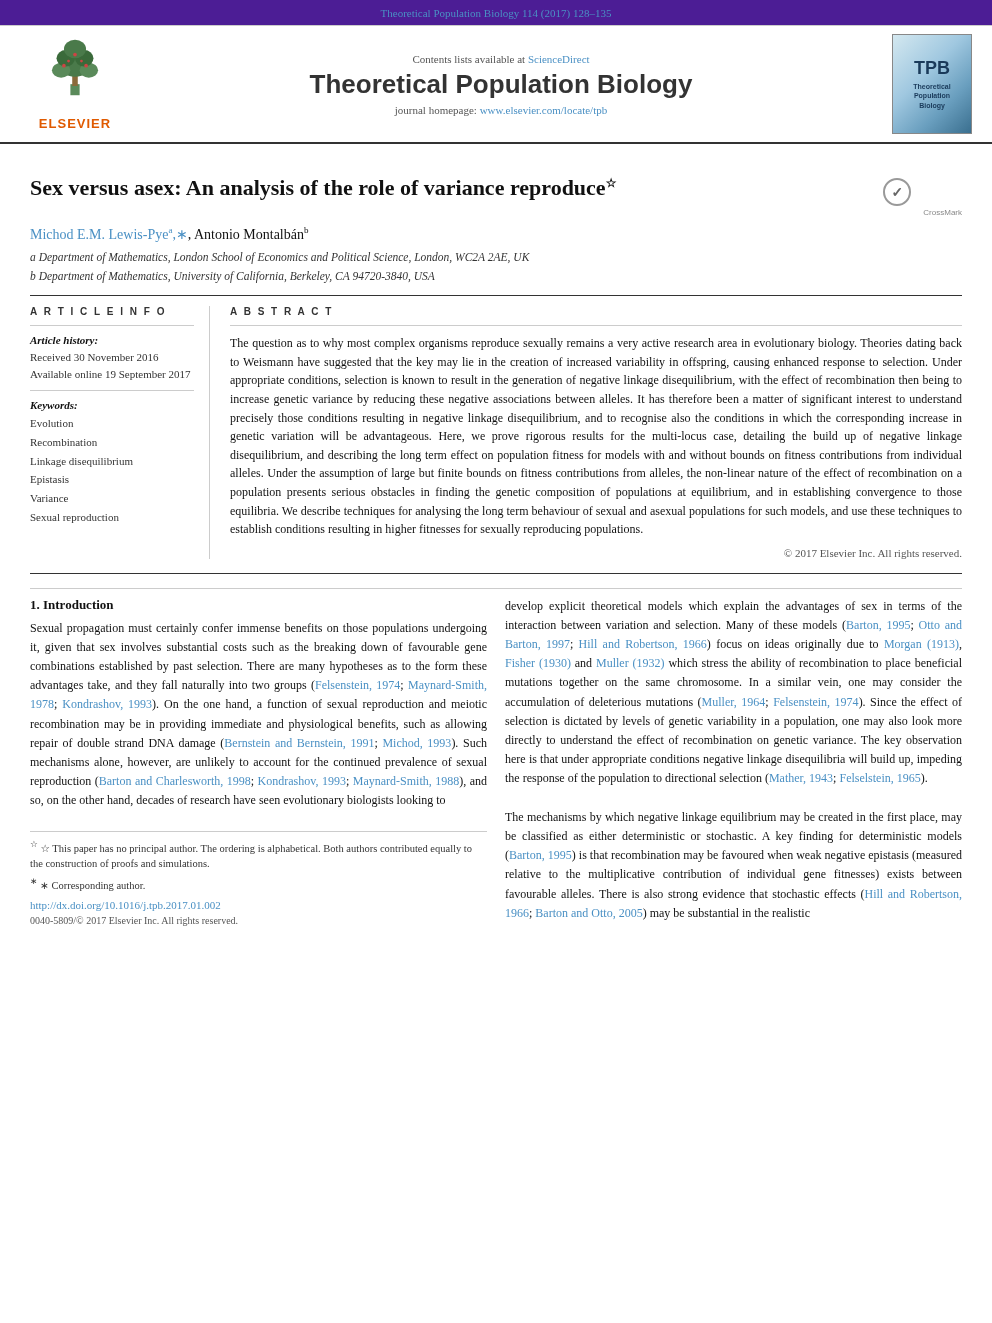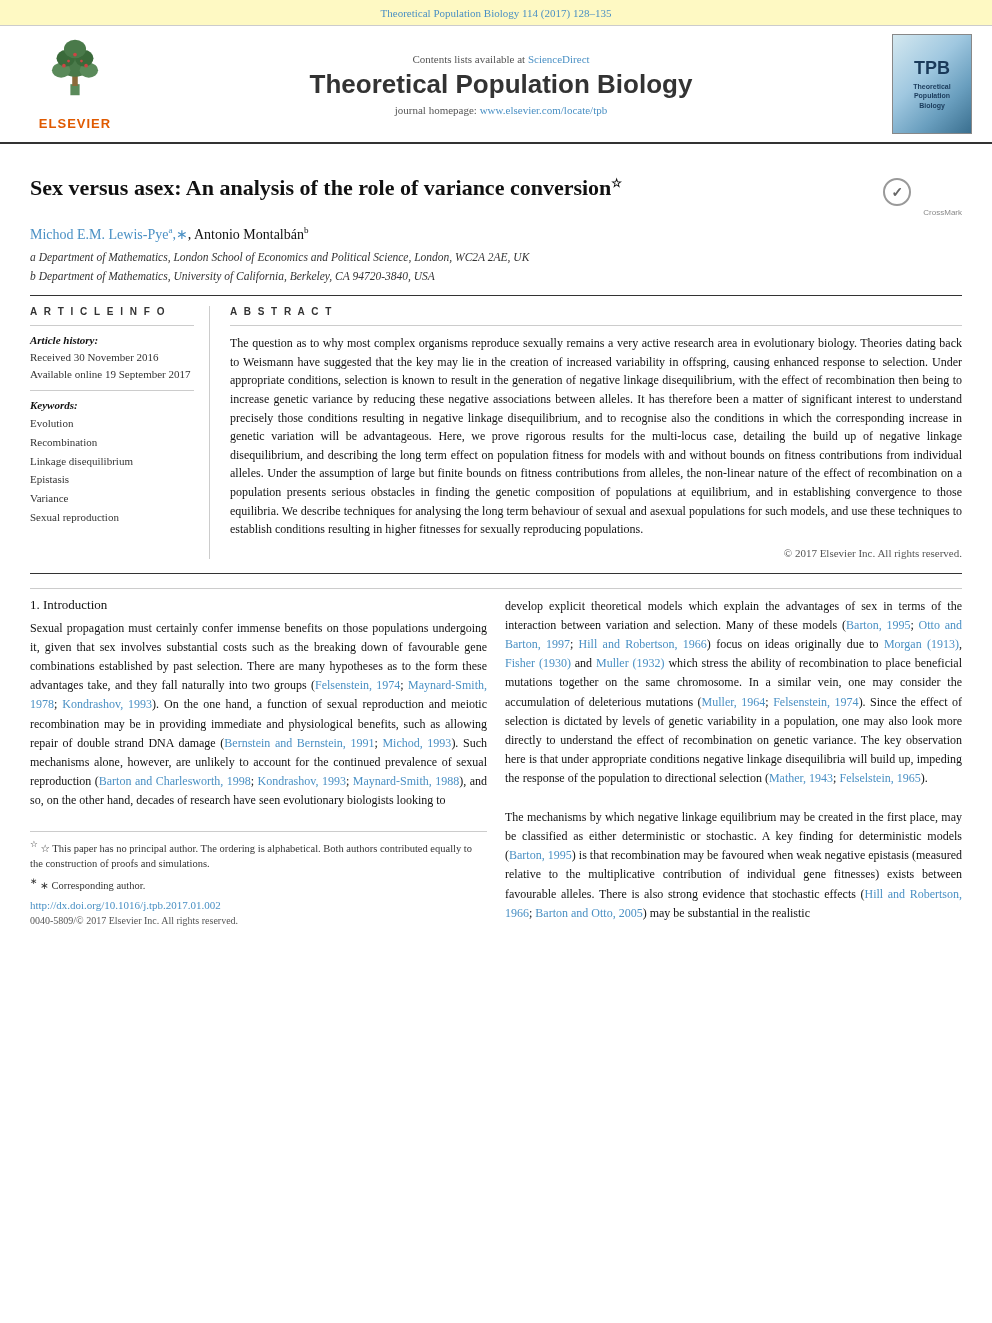--- a/index.html
+++ b/index.html
@@ -7,21 +7,21 @@
       background: #fff;
       font-family: "Times New Roman", Times, serif;
       font-size: 13px;
       color: #000;
       width: 992px;
       min-height: 1323px;
     }
 
     
     .top-bar {
-      background: #fef9c3;
+      background: #4c1d95;
       border-bottom: 1px solid #ccc;
       text-align: center;
       padding: 5px 0 4px;
     }
     .top-bar span {
       font-size: 11px;
       color: #4a90c4;
     }
 
     
@@ -263,21 +263,21 @@
     }
     .body-left {
       flex: 1;
     }
     .body-right {
       flex: 1;
     }
 
     .section-heading {
       font-size: 13px;
-      font-weight: normal;
+      font-weight: bold;
       color: #111;
       margin-bottom: 6px;
     }
 
     .body-text {
       font-size: 12px;
       line-height: 1.6;
       color: #111;
       text-align: justify;
     }
@@ -365,21 +365,21 @@
       <span class="tpb-abbr">TPB</span>
       <span class="tpb-full" style="margin-top:3px; text-align:center; color:#1a3a5a; font-size:7px; font-family:Arial,sans-serif; line-height:1.3;">Theoretical<br>Population<br>Biology</span>
     </div>
   </div>
 </div>
 
 <div class="main-content">
 
   <div class="article-title-section" style="margin-top:14px; margin-bottom:8px;">
     <div class="article-title">
-      <span>Sex versus asex: An analysis of the role of variance conversion</span><sup>☆</sup>
+      <span>Sex versus asex: An analysis of the role of variance reproduce</span><sup>☆</sup>
     </div>
     <div style="margin-left:14px; margin-top:4px;">
       <div class="crossmark">✓</div>
       <div style="font-size:8px; text-align:left; color:#888; font-family:Arial,sans-serif; margin-top:2px;margin-left:40px;">CrossMark</div>
     </div>
   </div>
 
   <div class="authors-line">
     <a><span>Michod E.M. Lewis-Pye</span><sup>a</sup><span>,∗</span></a><span>, Antonio Montalbán</span><sup>b</sup>
   </div>

